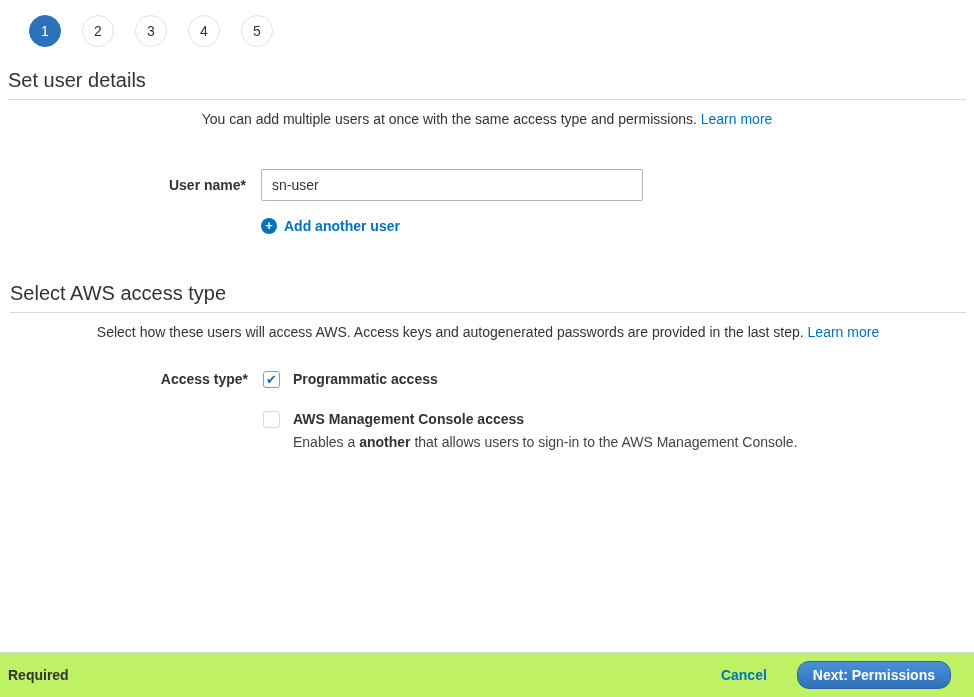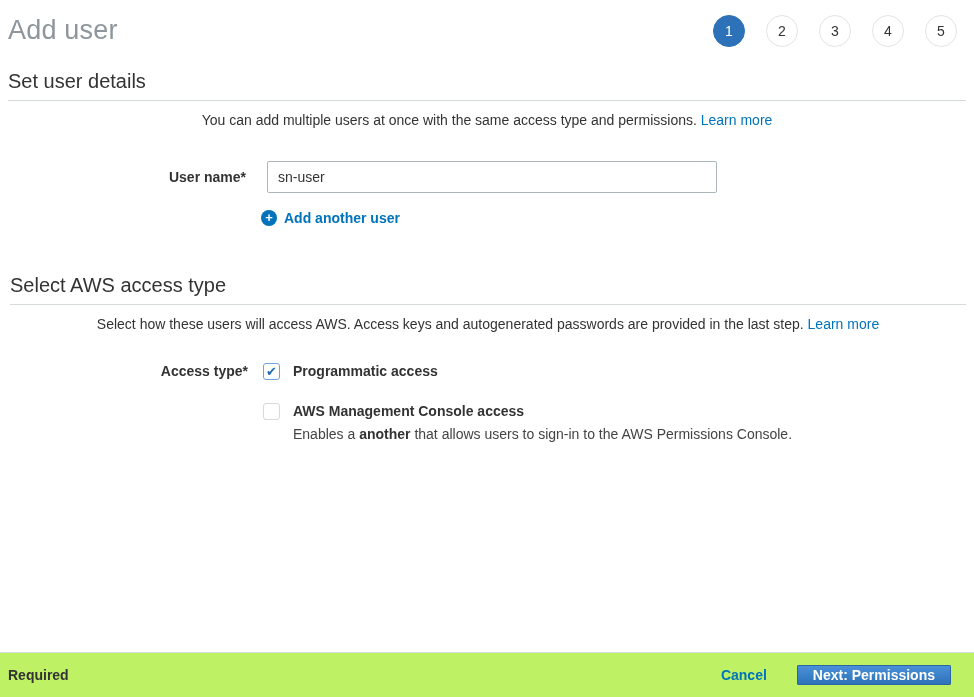--- a/index.html
+++ b/index.html
@@ -42,23 +42,23 @@
   a.link { color: #0073bb; text-decoration: none; cursor: pointer; }
   a.link.bold { font-weight: 700; }
 
   
   .form-row { display: flex; align-items: center; padding-left: 8px; }
   .field-label {
     width: 230px; text-align: right; font-weight: 700; color: #333;
     flex: 0 0 230px; padding-right: 0;
   }
   .field-col { margin-left: 15px; }
-  .row-username { margin-top: 32px; gap: 6px; }
+  .row-username { margin-top: 41px; }
   .text-input {
-    width: 450px; height: 32px;
+    width: 382px; height: 32px;
     border: 1px solid #aab7b8; border-radius: 2px;
     padding: 0 10px; font-size: 14px; color: #333;
     font-family: "Liberation Sans", "DejaVu Sans", sans-serif;
     outline: none; background: #fff;
   }
   .row-addanother { margin-top: 16px; }
   .add-link { display: inline-flex; align-items: center; cursor: pointer; }
   .plus-circle {
     width: 16px; height: 16px; border-radius: 50%;
     background: #0073bb; color: #fff; font-weight: 700;
@@ -88,35 +88,34 @@
   
   .footer {
     position: absolute; left: 0; right: 0; bottom: 0; height: 45px;
     border-top: 1px solid #d5dbdb; background: #bef264;
     display: flex; align-items: center; padding: 0 23px 0 8px;
   }
   .required-label { font-weight: 700; color: #333; }
   .footer-actions { margin-left: auto; display: flex; align-items: center; }
   .cancel-link { font-weight: 700; margin-right: 30px; }
   .next-button {
-    height: 20px; padding: 0 15px;
+    height: 28px; padding: 0 15px;
     background: linear-gradient(#4a90d9, #2e73b8);
-    border: 1px solid #2b66a3; border-radius: 1px;
+    border: 1px solid #2b66a3; border-radius: 12px;
     color: #fff; font-weight: 700; font-size: 14px;
     font-family: "Liberation Sans", "DejaVu Sans", sans-serif;
     cursor: pointer;
   }
 </style>
 </head>
 <body>
 
 <div class="page">
 
   <div class="header">
-    <div class="page-title">Add user</div>
     <div class="steps">
       <div class="step-circle active">1</div>
       <div class="step-circle">2</div>
       <div class="step-circle">3</div>
       <div class="step-circle">4</div>
       <div class="step-circle">5</div>
     </div>
   </div>
 
   <div class="section section-details">
@@ -165,21 +164,21 @@
             <div class="option-title">Programmatic access</div>
           </div>
         </div>
 
         <div class="option">
           <span class="checkbox">
             <span class="check-glyph"></span>
           </span>
           <div class="option-body">
             <div class="option-title">AWS Management Console access</div>
-            <div class="option-desc"><span>Enables a </span><b>another</b><span> that allows users to sign-in to the AWS Permissions Console.</span></div>
+            <div class="option-desc"><span>Enables a </span><b>another</b><span> that allows users to sign-in to the AWS Management Console.</span></div>
           </div>
         </div>
 
       </div>
     </div>
   </div>
 
   <div class="footer">
     <div class="required-label">Required</div>
     <div class="footer-actions">

